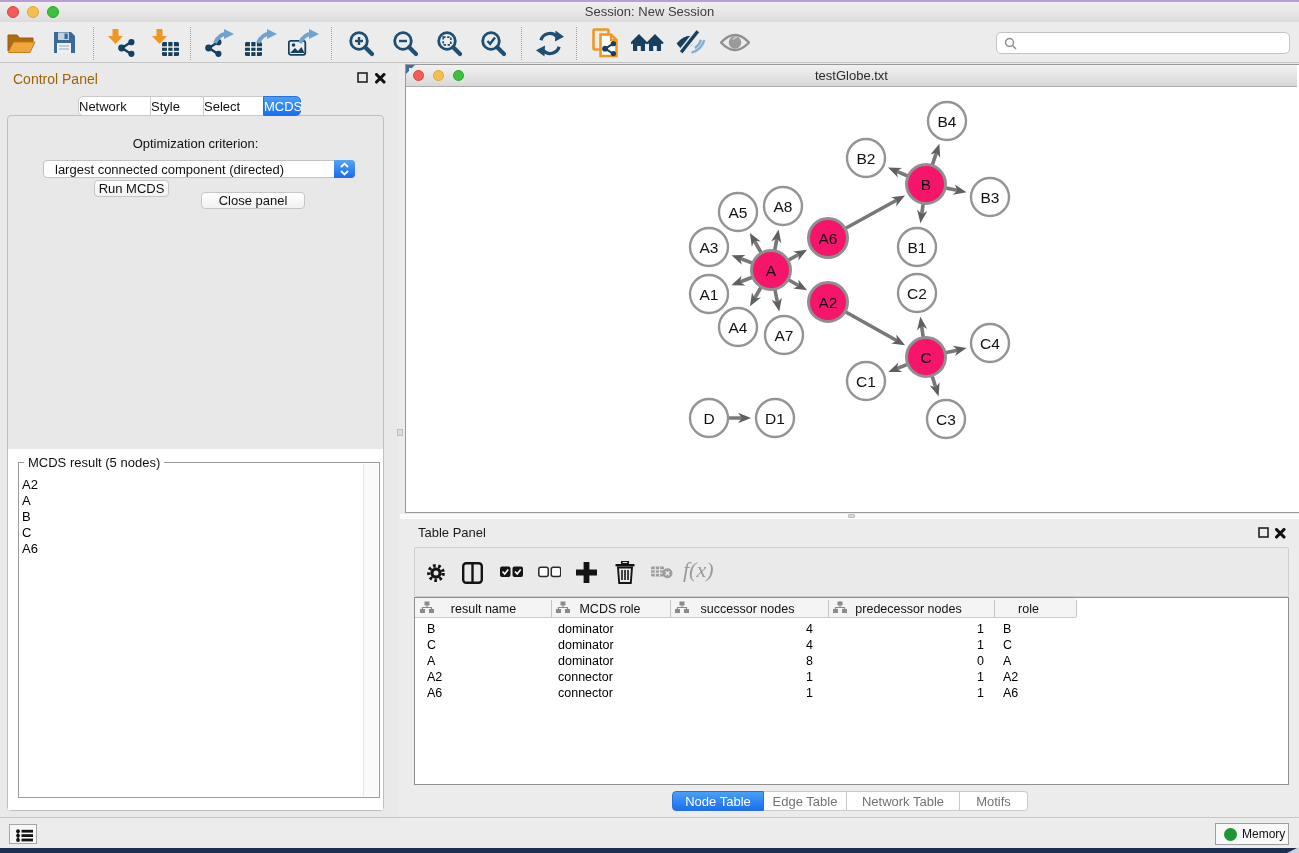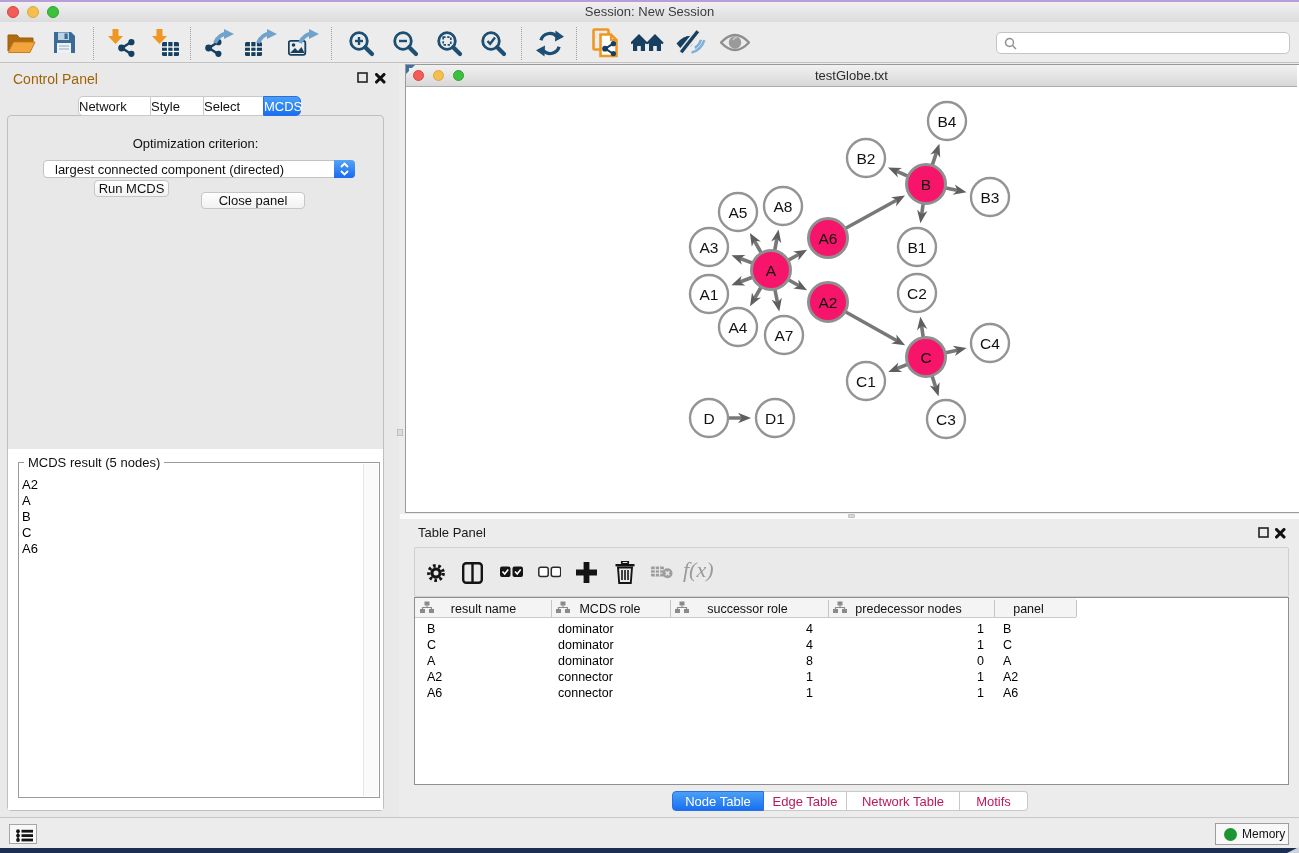--- a/index.html
+++ b/index.html
@@ -4,21 +4,21 @@
 html,body{width:1299px;height:853px;overflow:hidden}
 body{font-family:"Liberation Sans",sans-serif;background:#ececec;position:relative}
 .abs{position:absolute}
 .tsep{position:absolute;top:27px;height:33px;width:0;border-left:1px dotted #9f9f9f}
 .light{position:absolute;width:12px;height:12px;border-radius:50%}
 .tabseg{position:absolute;top:96px;height:20px;line-height:20px;
  font-size:13px;background:#fff;border:1px solid #c9c9c9;color:#111}
 .btn{position:absolute;height:17px;line-height:16px;text-align:center;font-size:13px;
  background:linear-gradient(#ffffff,#f1f1f1);border:1px solid #c6c6c6;border-radius:4px;color:#111}
 .btab{position:absolute;top:791px;height:20px;line-height:20px;text-align:center;font-size:13px;
- background:#fff;border:1px solid #c9c9c9;color:#be185d}
+ background:#fff;border:1px solid #c9c9c9;color:#737373}
 .hdrtxt{position:absolute;top:602px;font-size:12.5px;color:#111;text-align:center}
 .cell{position:absolute;font-size:12.5px;color:#000;height:16px;line-height:16px}
 </style></head><body>
 
 <div class="abs" style="left:0;top:0;width:1299px;height:2px;background:#b79dd9"></div>
 <div class="abs" style="left:0;top:2px;width:1299px;height:20px;background:linear-gradient(#f0f0f0,#dcdcdc)">
  <div class="light" style="left:7px;top:4px;background:#f25e57;border:0.5px solid #d9443d"></div>
  <div class="light" style="left:27px;top:4px;background:#f5bf4f;border:0.5px solid #dda83b"></div>
  <div class="light" style="left:47px;top:4px;background:#3cc13f;border:0.5px solid #2aa52e"></div>
  <div style="text-align:center;font-size:13px;line-height:20px;color:#3c3c3c">Session: New Session</div>
@@ -424,23 +424,23 @@
 <svg style="position:absolute;left:833px;top:601px" width="14" height="13" viewBox="0 0 14 13">
     <g fill="#8a8a8a">
       <rect x="4.5" y="0.5" width="5" height="4"></rect>
       <rect x="0" y="8" width="5" height="4"></rect>
       <rect x="9" y="8" width="5" height="4"></rect>
     </g>
     <path d="M7,4.5 V6.5 M2.5,8 V6.5 H11.5 V8" fill="none" stroke="#8a8a8a" stroke-width="1.2"></path>
   </svg>
 <div class="hdrtxt" style="left:427px;width:113px">result name</div>
 <div class="hdrtxt" style="left:562px;width:96px">MCDS role</div>
-<div class="hdrtxt" style="left:680px;width:135px">successor role</div>
+<div class="hdrtxt" style="left:680px;width:135px">successor nodes</div>
 <div class="hdrtxt" style="left:837px;width:143px">predecessor nodes</div>
-<div class="hdrtxt" style="left:988px;width:81px">panel</div>
+<div class="hdrtxt" style="left:988px;width:81px">role</div>
 <div class="cell" style="left:427px;top:621px">B</div>
 <div class="cell" style="left:558px;top:621px">dominator</div>
 <div class="cell" style="left:753px;top:621px;width:60px;text-align:right">4</div>
 <div class="cell" style="left:924px;top:621px;width:60px;text-align:right">1</div>
 <div class="cell" style="left:1003px;top:621px">B</div>
 <div class="cell" style="left:427px;top:637px">C</div>
 <div class="cell" style="left:558px;top:637px">dominator</div>
 <div class="cell" style="left:753px;top:637px;width:60px;text-align:right">4</div>
 <div class="cell" style="left:924px;top:637px;width:60px;text-align:right">1</div>
 <div class="cell" style="left:1003px;top:637px">C</div>

